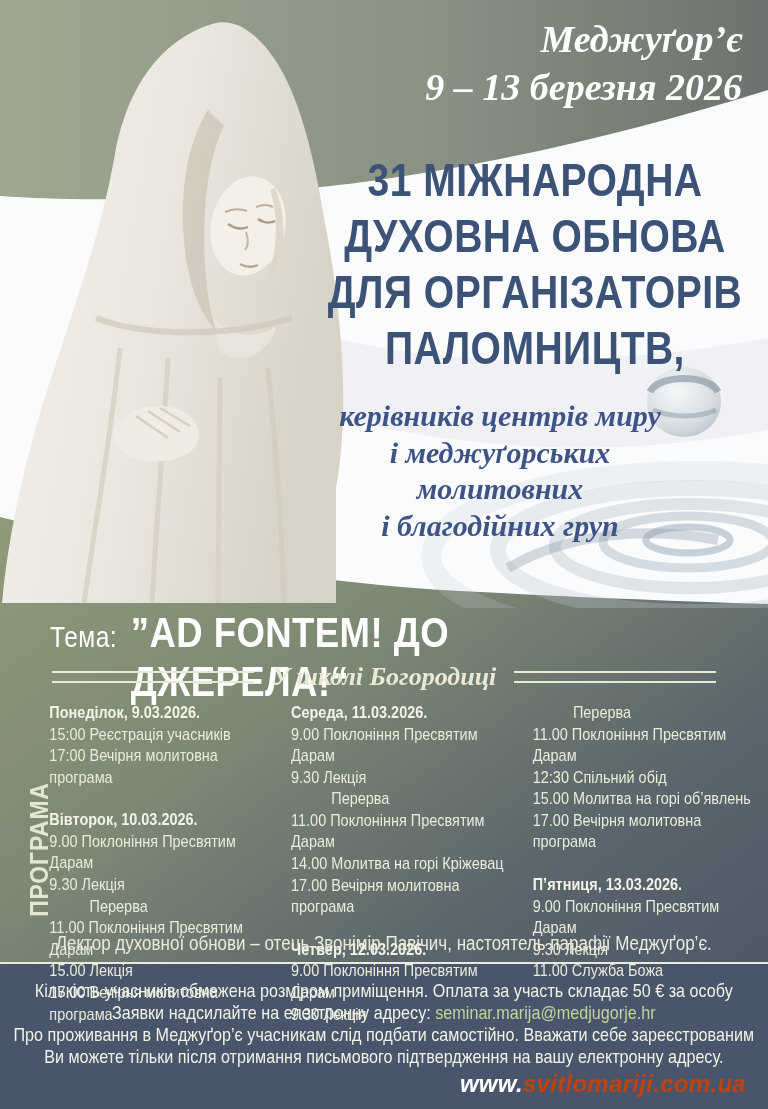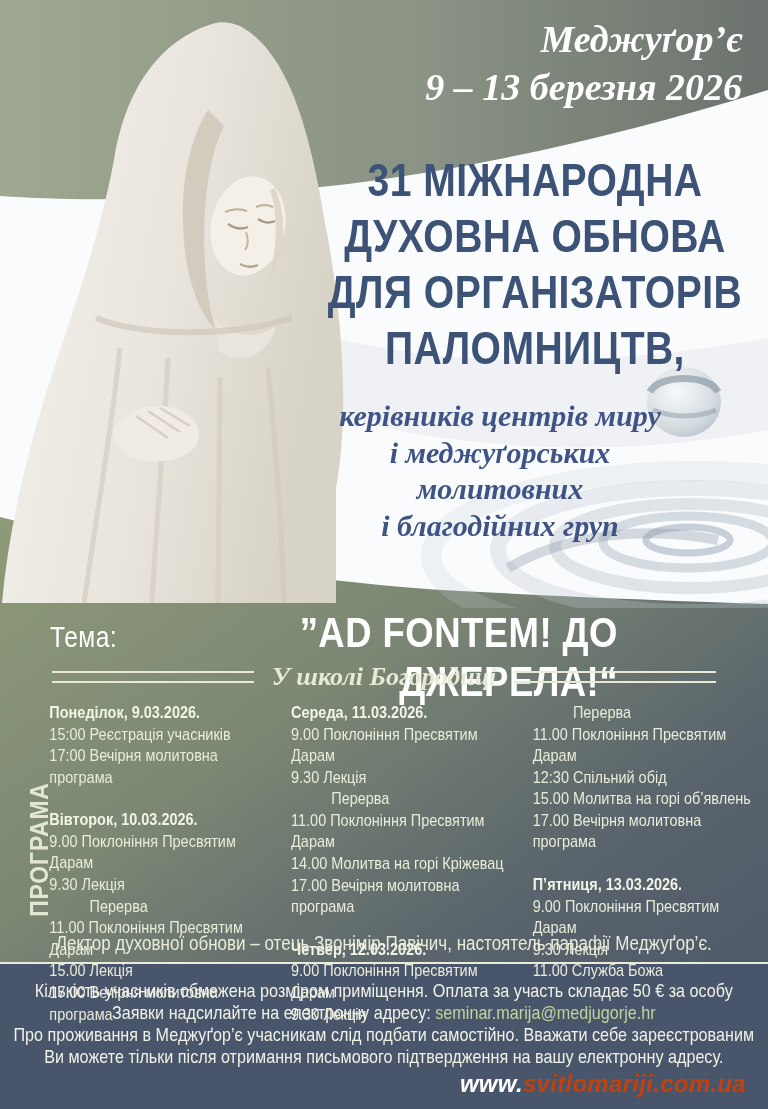--- a/index.html
+++ b/index.html
@@ -28,21 +28,21 @@
     letter-spacing:.5px;
   }
   .subtitle{
     position:absolute;left:210px;top:398px;width:580px;text-align:center;
     font-family:"Liberation Serif","DejaVu Serif",serif;font-style:italic;font-weight:bold;
     color:#3f5486;font-size:30px;line-height:1.22;
   }
 
   
   .theme{
-    position:absolute;left:0;top:608px;width:668px;text-align:right;color:#ffffff;
+    position:absolute;left:0;top:608px;width:668px;text-align:left;color:#ffffff;
   }
   .theme-inner{
     display:inline-flex;align-items:baseline;gap:16px;
     transform:scaleX(.85);transform-origin:center;
   }
   .theme-label{font-size:29px;letter-spacing:.5px;}
   .theme-value{font-size:43px;font-weight:bold;letter-spacing:.5px;}
 
   
   .school{

